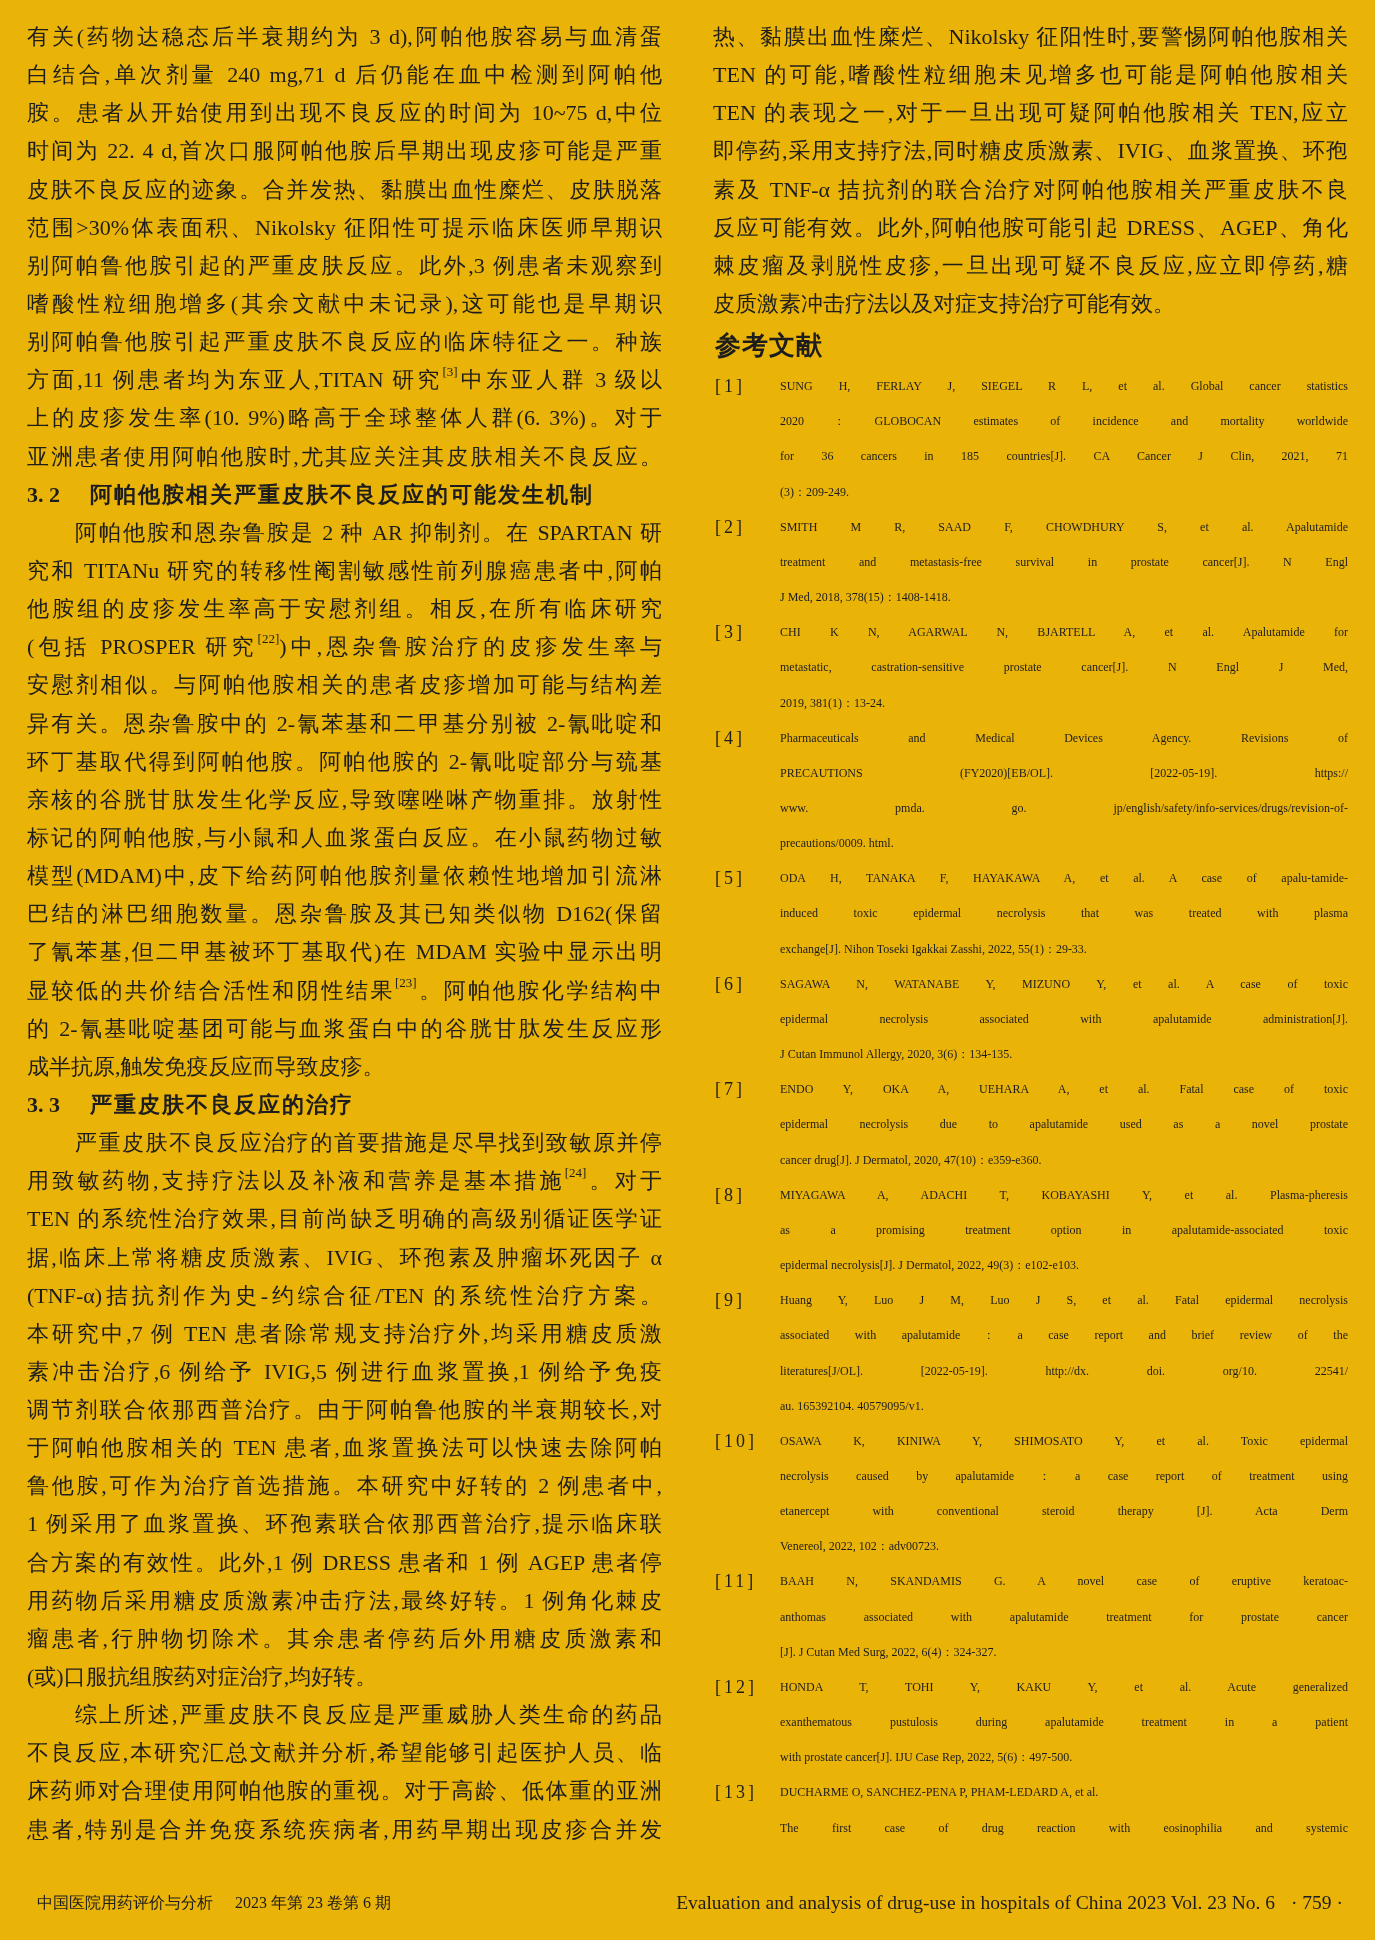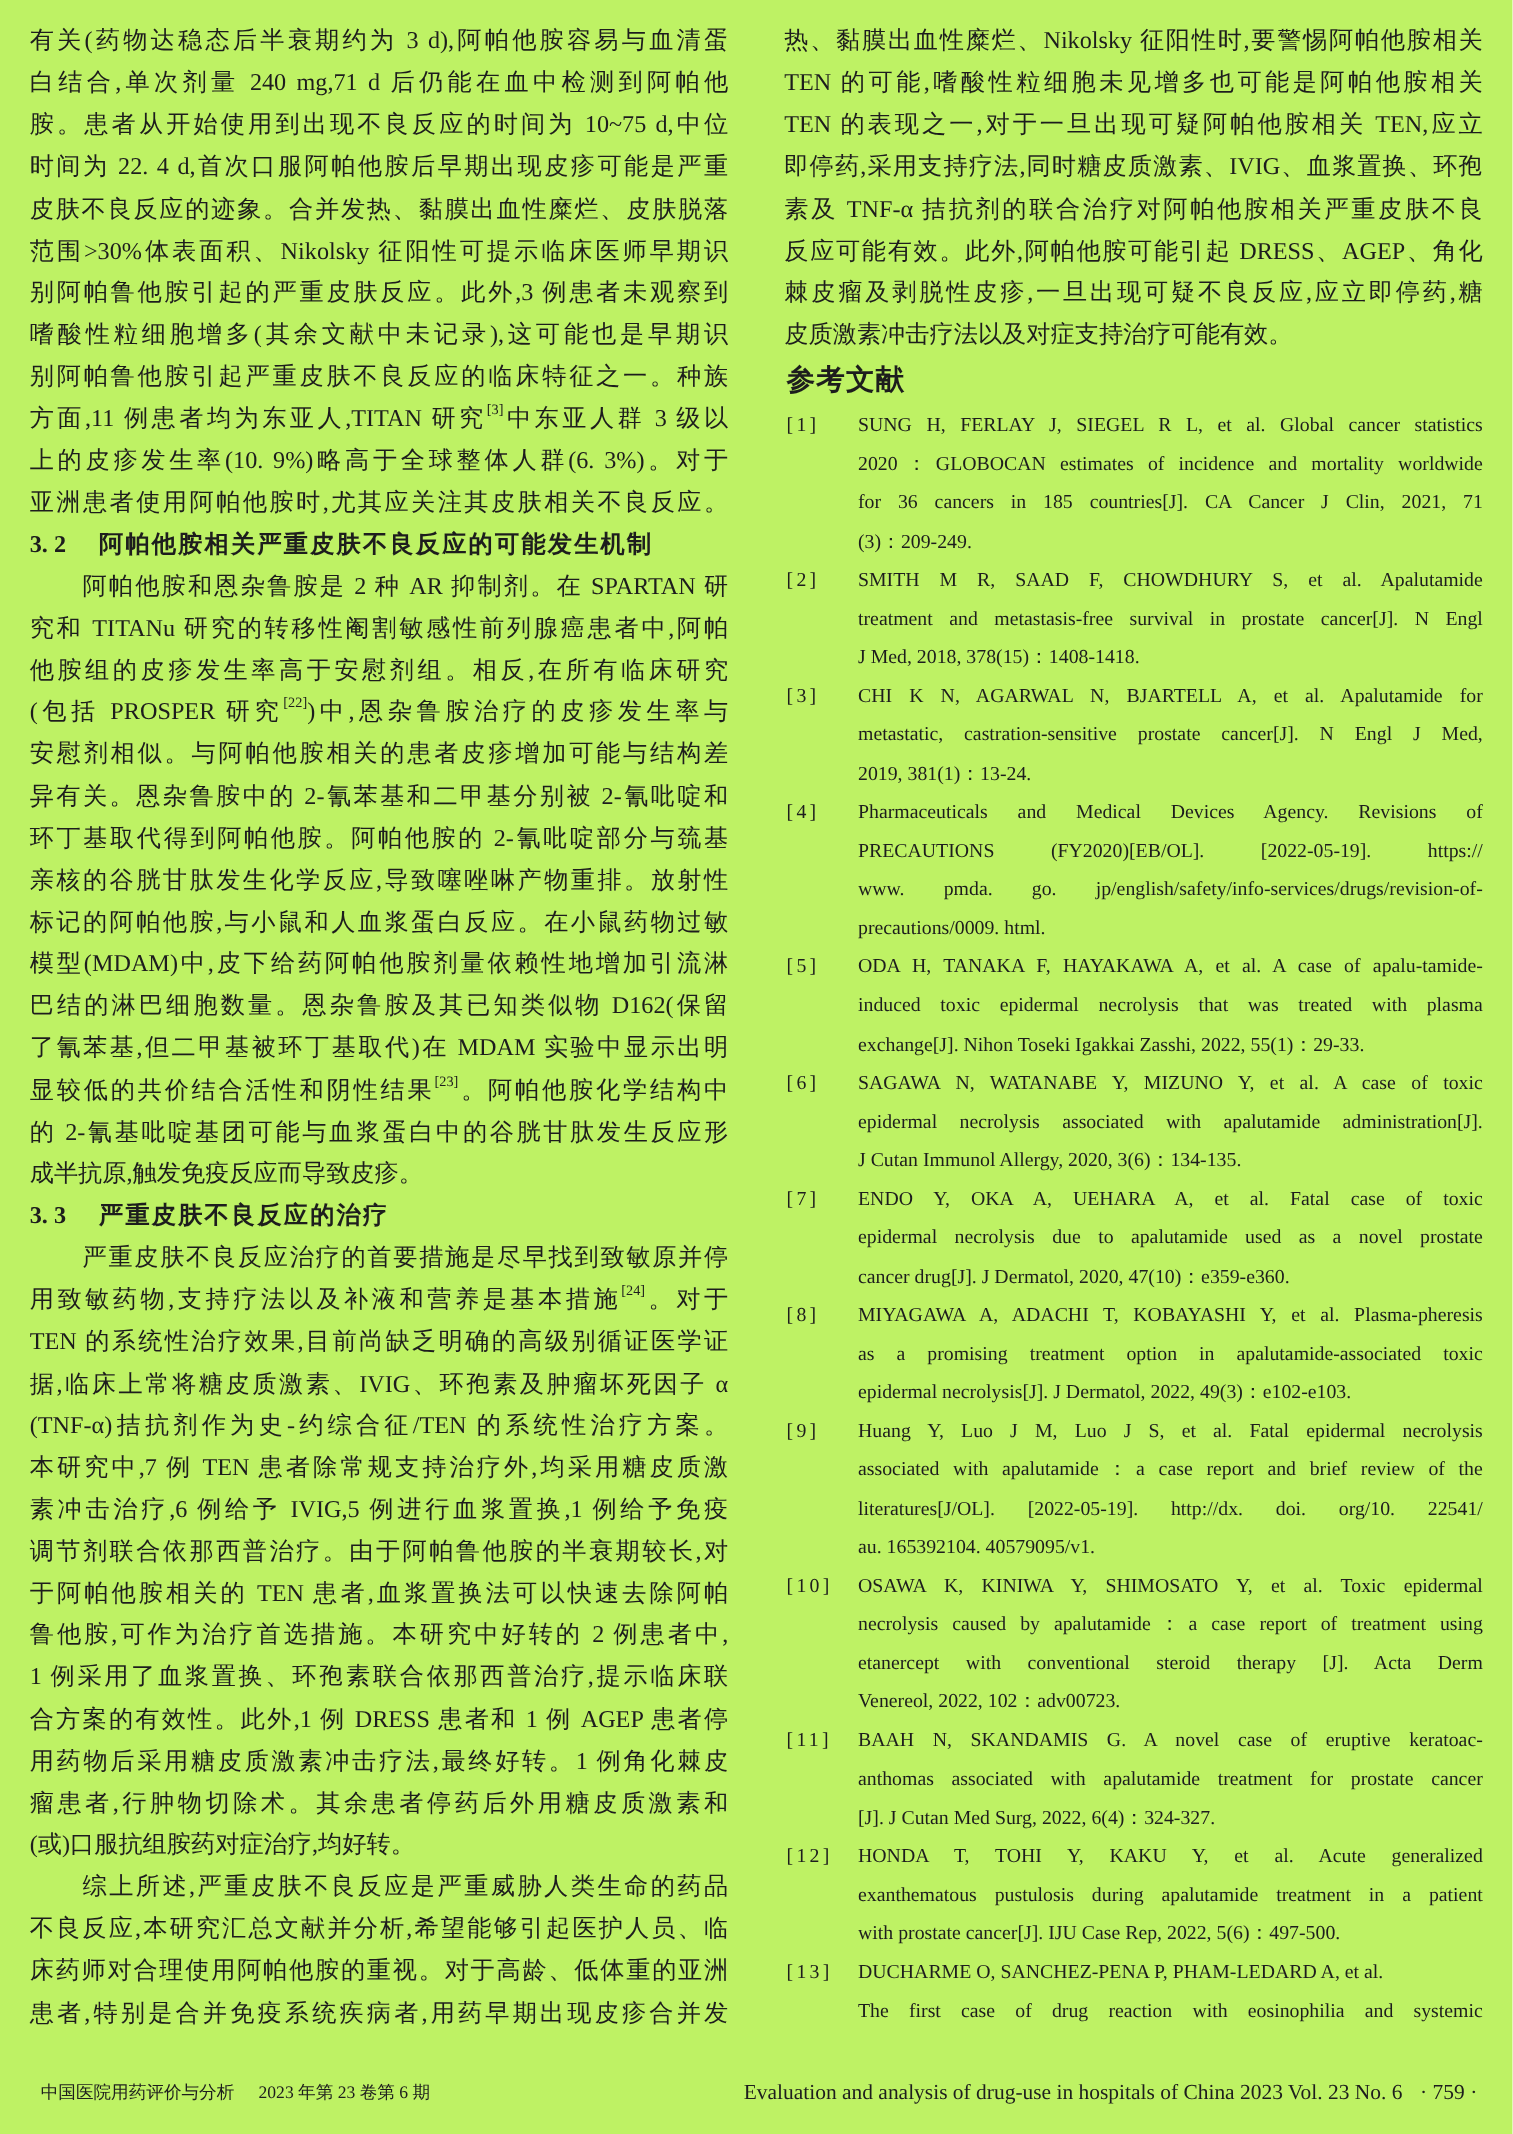--- a/index.html
+++ b/index.html
@@ -1,18 +1,18 @@
 <!DOCTYPE html>
 <html><head>
 <meta charset="utf-8">
 <style>
   html, body { margin: 0; padding: 0; background: #ffffff; }
   .page {
     position: relative; width: 1375px; height: 1940px; overflow: hidden;
-    background: #bef264; color: #1d1d1d;
+    background: #eab308; color: #1d1d1d;
     font-family: "Liberation Serif", "DejaVu Serif", serif;
   }
   .col { position: absolute; top: 18px; width: 635px; }
   #left-col { left: 27px; }
   #right-col { left: 713px; }
 
   .ln {
     height: 38.15px; line-height: 38.15px; font-size: 22px;
     white-space: nowrap; text-align: justify; text-align-last: justify;
   }
@@ -38,21 +38,21 @@
     font-family: Liberation Serif, serif; font-weight: bold;
     letter-spacing: 1px; white-space: nowrap;
   }
   .ref { position: relative; }
   .ref-label {
     position: absolute; left: 2px; top: 0; font-size: 18px;
     line-height: 35.17px; letter-spacing: 3px; white-space: nowrap;
   }
   .ref-body { margin-left: 67px; }
   .rl {
-    height: 35.17px; line-height: 35.17px; font-size: 18px;
+    height: 35.17px; line-height: 35.17px; font-size: 12px;
     white-space: nowrap; text-align: justify; text-align-last: justify;
   }
   .rl.last { text-align-last: left; }
 
   .footer { position: absolute; top: 1888px; left: 0; width: 1375px; height: 30px; line-height: 30px; }
   .f-left { position: absolute; left: 37px; font-size: 16px; white-space: nowrap; }
   .f-left .gap { display: inline-block; width: 22px; }
   .f-right { position: absolute; right: 32px; font-size: 19.5px; white-space: nowrap; }
   .f-right .pg { margin-left: 16px; margin-top: 16px; }
 </style>

